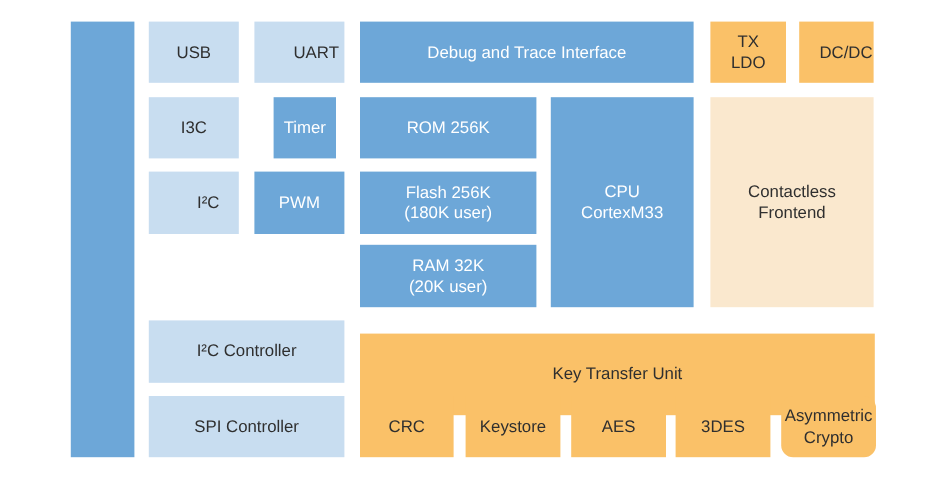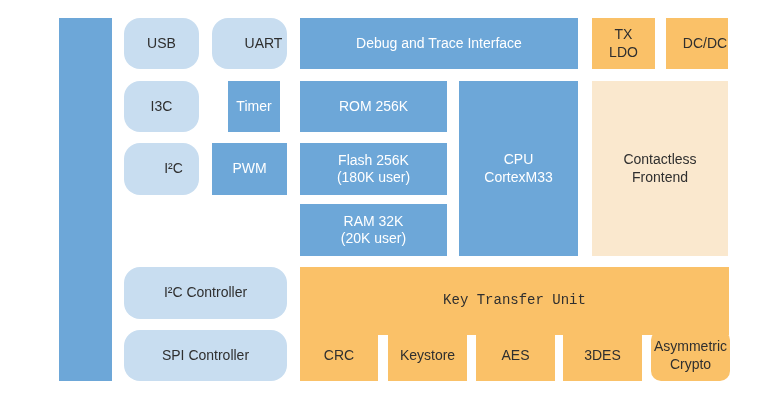--- a/index.html
+++ b/index.html
@@ -22,21 +22,21 @@
   .block{
     position:absolute;
     display:flex;align-items:center;justify-content:center;
     text-align:center;
     font-size:14px;
     line-height:1.22;
     white-space:pre-line;
     box-sizing:border-box;
   }
   .blue{background:var(--block-blue);color:var(--text-light);}
-  .lightblue{background:var(--block-light-blue);color:var(--text-dark);border-radius:16px;}
+  .lightblue{background:var(--block-light-blue);color:var(--text-dark);}
   .orange{background:var(--block-orange);color:var(--text-dark);}
   .cream{background:var(--block-cream);color:var(--text-dark);}
 </style>
 </head>
 <body>
 
 <div id="canvas">
 
   <div class="block blue" style="left:59px;top:18px;width:53px;height:363px;"></div>
 
@@ -57,21 +57,21 @@
 
   <div class="block lightblue" style="left:124px;top:143px;width:75px;height:52px;padding-left:24px;">I²C</div>
   <div class="block blue" style="left:212px;top:143px;width:75px;height:52px;">PWM</div>
   <div class="block blue" style="left:300px;top:143px;width:147px;height:52px;">Flash 256K
 (180K user)</div>
 
   <div class="block blue" style="left:300px;top:204px;width:147px;height:52px;">RAM 32K
 (20K user)</div>
 
   <div class="block lightblue" style="left:124px;top:267px;width:163px;height:52px;">I²C Controller</div>
-  <div class="block orange" style="left:300px;top:267px;width:429px;height:68px;font-family:Liberation Mono, monospace;">Key Transfer Unit</div>
+  <div class="block orange" style="left:300px;top:278px;width:429px;height:68px;">Key Transfer Unit</div>
 
   <div class="block lightblue" style="left:124px;top:330px;width:163px;height:51px;">SPI Controller</div>
   <div class="block orange" style="left:300px;top:330px;width:78px;height:51px;">CRC</div>
   <div class="block orange" style="left:388px;top:330px;width:79px;height:51px;">Keystore</div>
   <div class="block orange" style="left:476px;top:330px;width:79px;height:51px;">AES</div>
   <div class="block orange" style="left:563px;top:330px;width:79px;height:51px;">3DES</div>
   <div class="block orange" style="left:651px;top:330px;width:79px;height:51px;border-radius:10px;">Asymmetric
 Crypto</div>
 
 </div>

